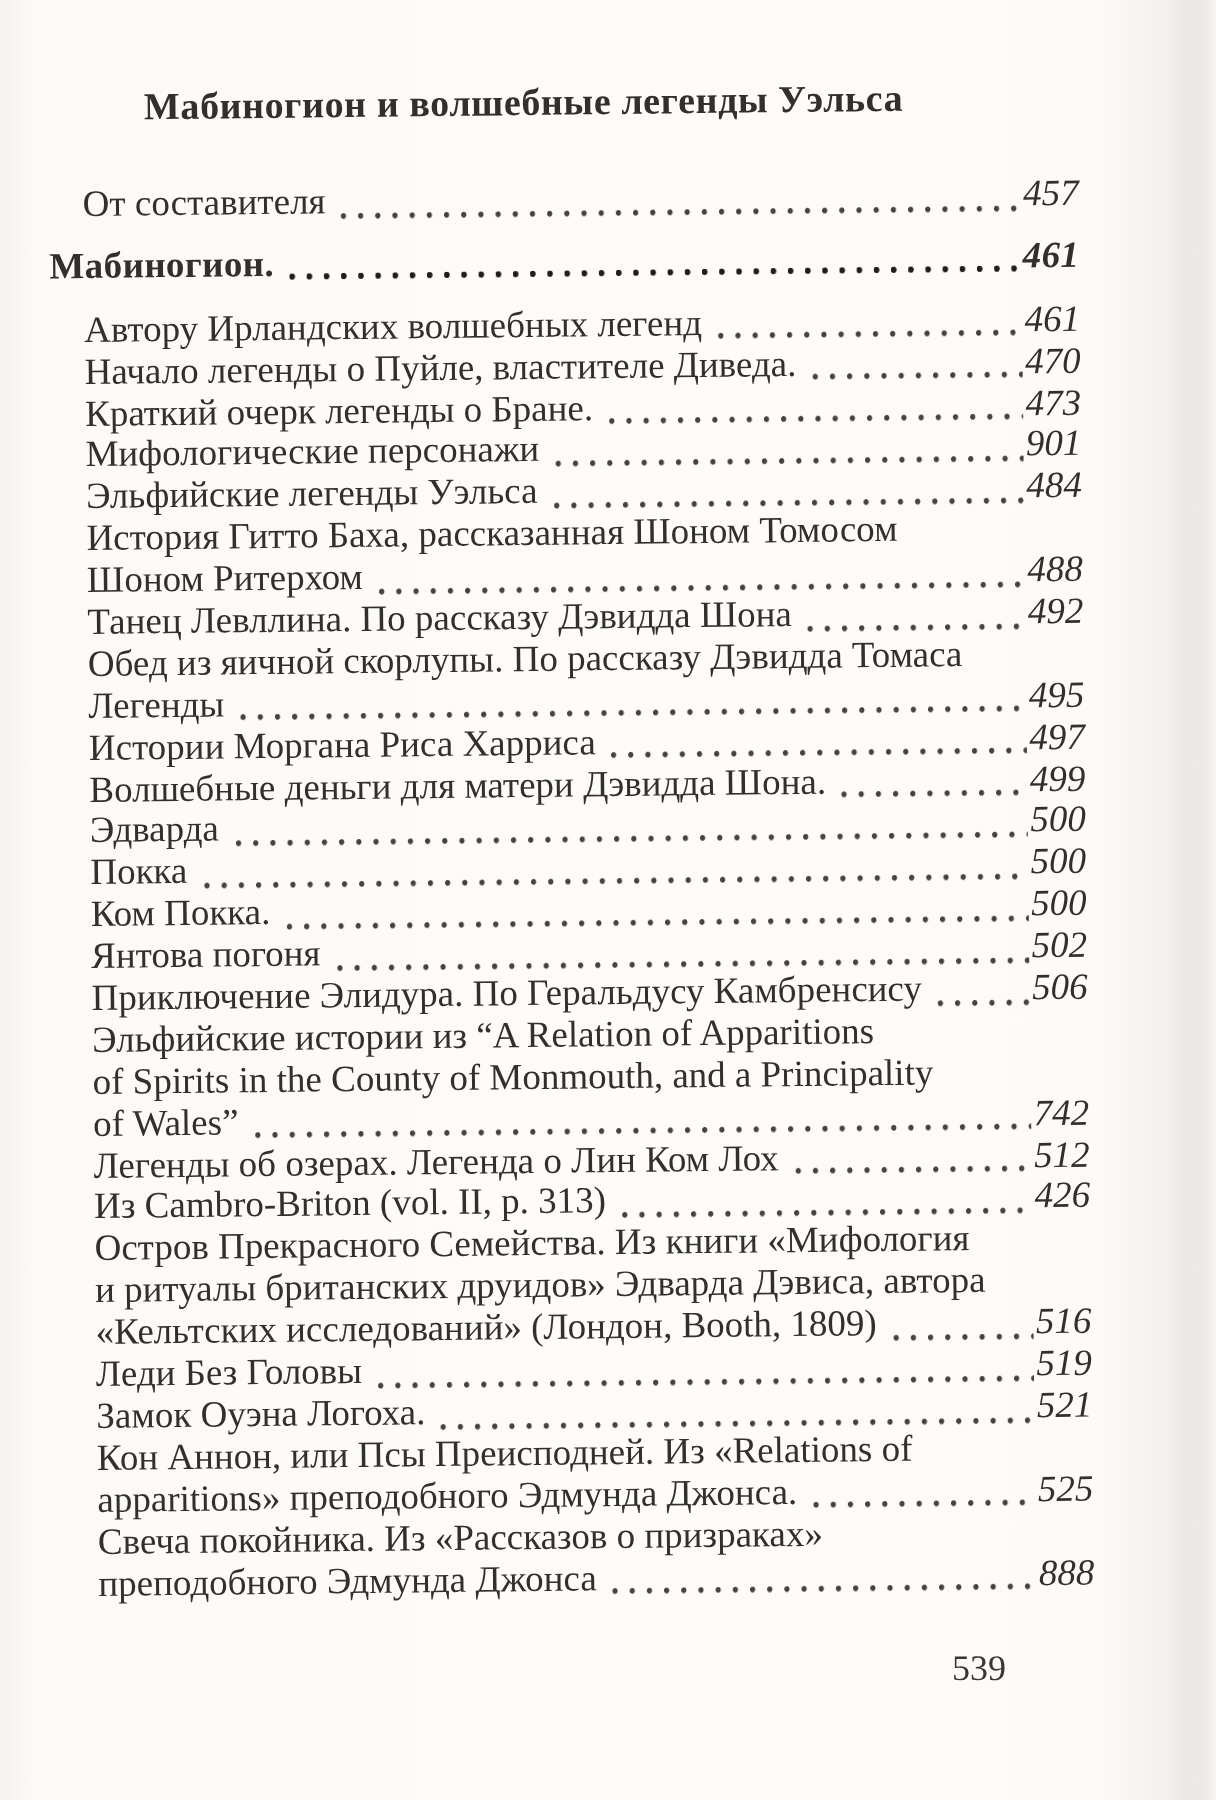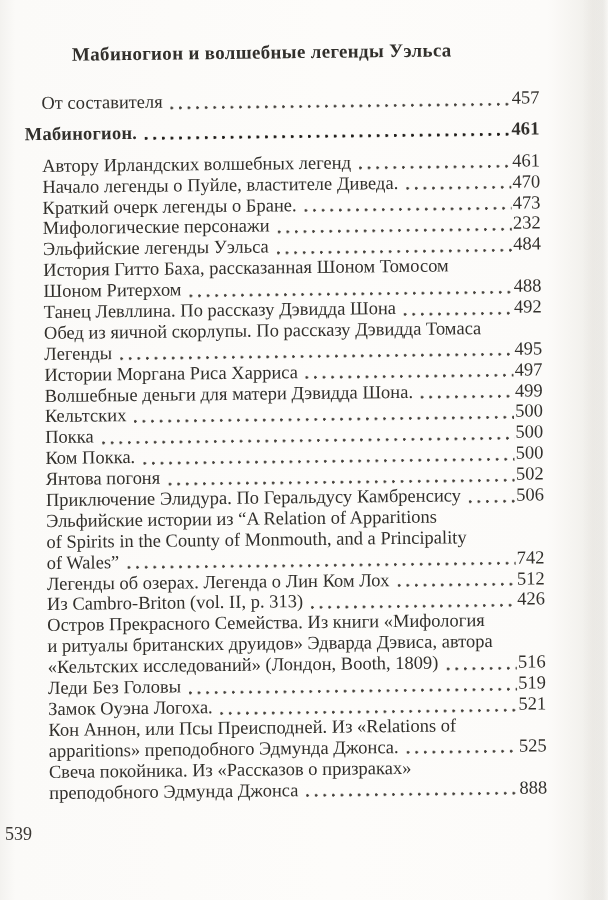--- a/index.html
+++ b/index.html
@@ -53,25 +53,25 @@
     background-image: radial-gradient(circle 1.15px at 1.3px 1.3px,
       var(--dot, #46423c) 1.1px, rgba(0,0,0,0) 1.5px);
     background-size: 8.6px 2.7px;
     background-repeat: repeat-x;
     background-position: 4px 14.6px;
   }
   .toc-row.section .leader {
     background-image: radial-gradient(circle 1.3px at 1.3px 1.3px,
       #211e1a 1.25px, rgba(0,0,0,0) 1.65px);
   }
-  .pagenum { flex: 0 0 auto; margin-left: 1px; }
+  .pagenum { flex: 0 0 auto; margin-left: 1px; font-style: italic; }
   .folio {
     position: absolute;
     left: 45px; top: 824px; width: 498px;
-    text-align: left;
+    text-align: right;
     font-size: 18px;
     transform: translateX(-40px);
     color: #3a3733;
   }
   .edge-shadow {
     position: absolute; right: 0; top: 0; width: 26px; height: 900px;
     background: linear-gradient(to right, rgba(0,0,0,0) 0%, rgba(90,85,75,0.06) 80%, rgba(0,0,0,0) 100%);
     pointer-events: none;
   }
 </style>
@@ -104,21 +104,21 @@
             <span class="pagenum">470</span>
           </div>
           <div class="toc-row">
             <span class="toc-text">Краткий очерк легенды о Бране.</span>
             <span class="leader"></span>
             <span class="pagenum">473</span>
           </div>
           <div class="toc-row">
             <span class="toc-text">Мифологические персонажи</span>
             <span class="leader"></span>
-            <span class="pagenum">232</span>
+            <span class="pagenum">901</span>
           </div>
           <div class="toc-row">
             <span class="toc-text">Эльфийские легенды Уэльса</span>
             <span class="leader"></span>
             <span class="pagenum">484</span>
           </div>
           <div class="toc-row">
             <span class="toc-text">История Гитто Баха, рассказанная Шоном Томосом</span>
           </div>
           <div class="toc-row">
@@ -143,21 +143,21 @@
             <span class="toc-text">Истории Моргана Риса Харриса</span>
             <span class="leader"></span>
             <span class="pagenum">497</span>
           </div>
           <div class="toc-row">
             <span class="toc-text">Волшебные деньги для матери Дэвидда Шона.</span>
             <span class="leader"></span>
             <span class="pagenum">499</span>
           </div>
           <div class="toc-row">
-            <span class="toc-text">Кельтских</span>
+            <span class="toc-text">Эдварда</span>
             <span class="leader"></span>
             <span class="pagenum">500</span>
           </div>
           <div class="toc-row">
             <span class="toc-text">Покка</span>
             <span class="leader"></span>
             <span class="pagenum">500</span>
           </div>
           <div class="toc-row">
             <span class="toc-text">Ком Покка.</span>

